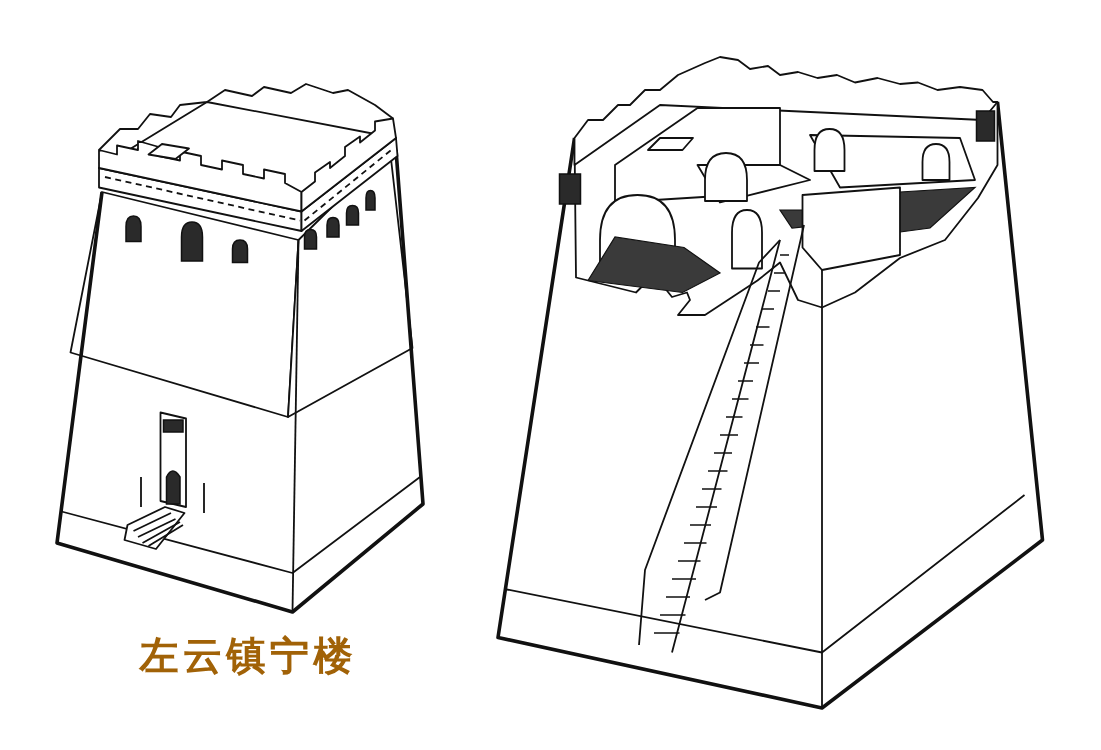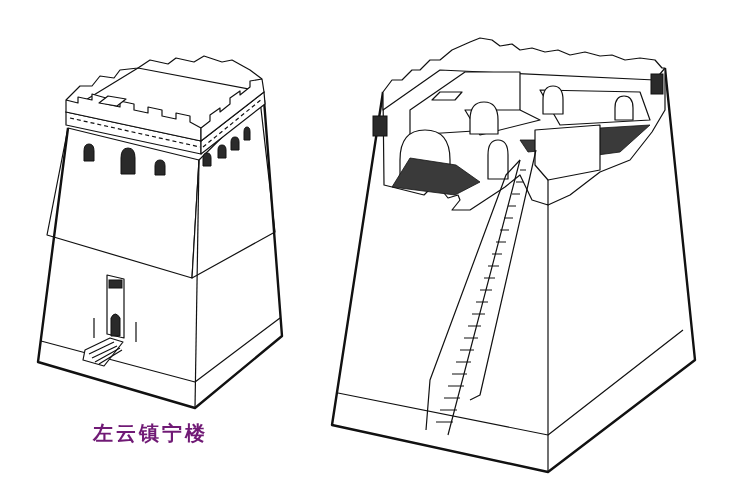--- a/index.html
+++ b/index.html
@@ -1,20 +1,20 @@
 <!DOCTYPE html>
 <html><head>
   <meta charset="utf-8">
   <style>
     html, body { margin: 0; padding: 0; background: #ffffff; }
     body { width: 734px; height: 500px; overflow: hidden; position: relative;
            font-family: "DejaVu Sans", sans-serif; }
     .canvas { position: absolute; left: 0; top: 0; width: 734px; height: 500px; }
-    .caption { position: absolute; left: 93px; top: 420px; font-size: 20px; font-weight: bold;
-               color: #701a75; letter-spacing: 3px; font-family: Liberation Mono, monospace; }
+    .caption { position: absolute; left: 93px; top: 420px; font-size: 26px; font-weight: bold;
+               color: #a16207; letter-spacing: 3px; font-family: Liberation Mono, monospace; }
     svg { position: absolute; left: 0; top: 0; }
     .ln { fill: none; stroke: #111; stroke-width: 1.2; stroke-linejoin: round; }
     .thk { fill: none; stroke: #111; stroke-width: 2.4; stroke-linejoin: round; }
     .fillw { fill: #fff; stroke: #111; stroke-width: 1.2; stroke-linejoin: round; }
     .dark { fill: #2a2a2a; stroke: #111; stroke-width: 1; }
     .hatch { fill: #3a3a3a; stroke: #111; stroke-width: 0.8; }
   </style>
 </head>
 <body>
 

